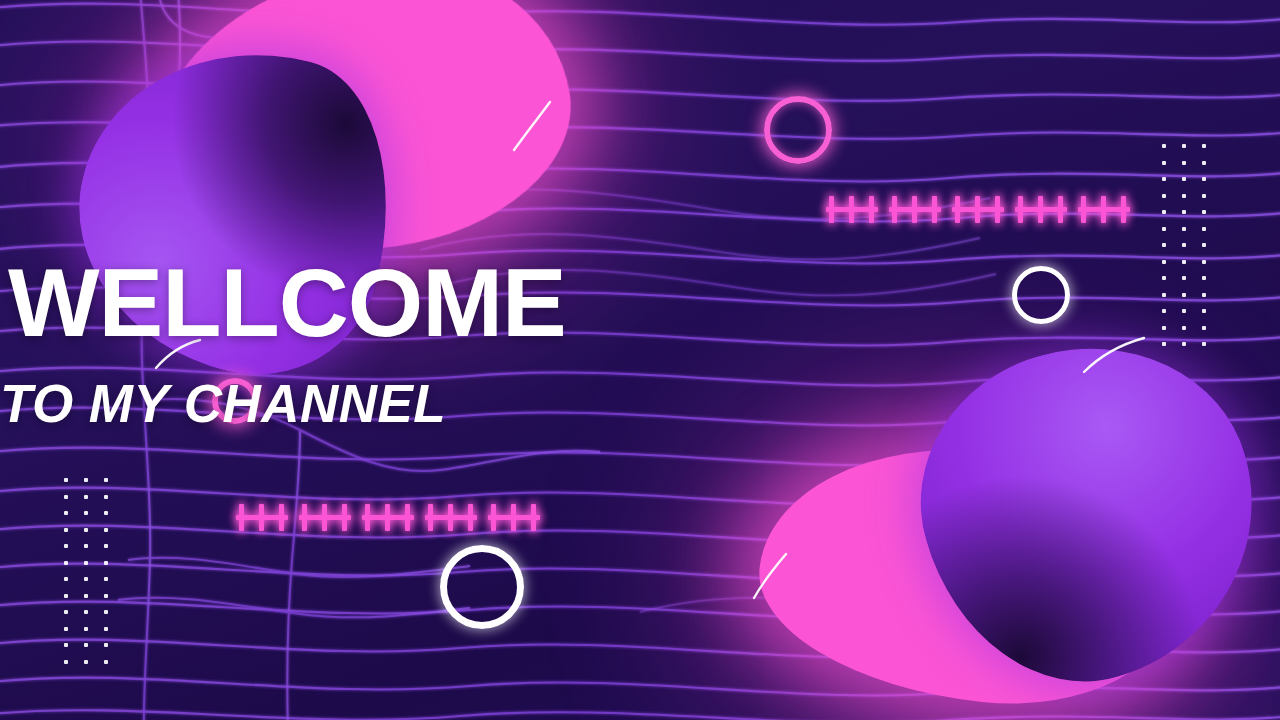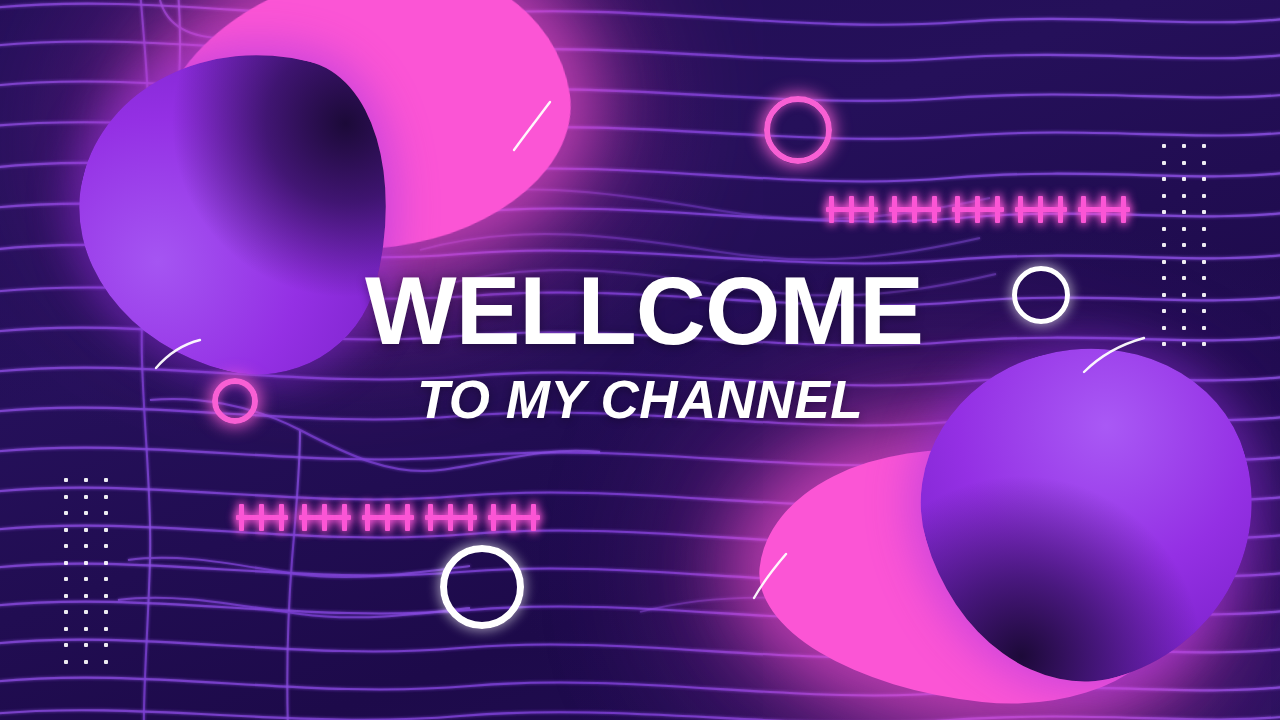--- a/index.html
+++ b/index.html
@@ -93,37 +93,37 @@
   .dots{position:absolute;z-index:5;display:grid;}
   .dots span{width:4px;height:4px;background:#ffffff;border-radius:1px;opacity:.92;}
   .dots-right{left:1162px;top:144px;grid-template-columns:repeat(3,20px);grid-auto-rows:16.5px;}
   .dots-left{left:64px;top:478px;grid-template-columns:repeat(3,20px);grid-auto-rows:16.5px;}
 
   
   .swoosh{position:absolute;z-index:7;}
 
   
   .titlewrap{
-    position:absolute;z-index:10;left:0;right:0;top:264px;
-    text-align:center;pointer-events:none;
+    position:absolute;z-index:10;left:0;right:0;top:256px;
+    text-align:left;pointer-events:none;
   }
   .title-main{
     display:block;
     color:#ffffff;
     font-family:"Liberation Sans", sans-serif;
     font-weight:700;
     font-size:97px;
     line-height:.96;
     letter-spacing:-1px;
     text-shadow:0 2px 10px rgba(0,0,0,.35);
     padding-left:8px;
   }
   .title-sub{
     display:block;
-    margin-top:16px;
+    margin-top:28px;
     color:#ffffff;
     font-family:"Liberation Sans", sans-serif;
     font-weight:700;
     font-style:italic;
     font-size:53px;
     line-height:1;
     letter-spacing:.5px;
     text-shadow:0 2px 9px rgba(0,0,0,.32);
   }
 </style>

